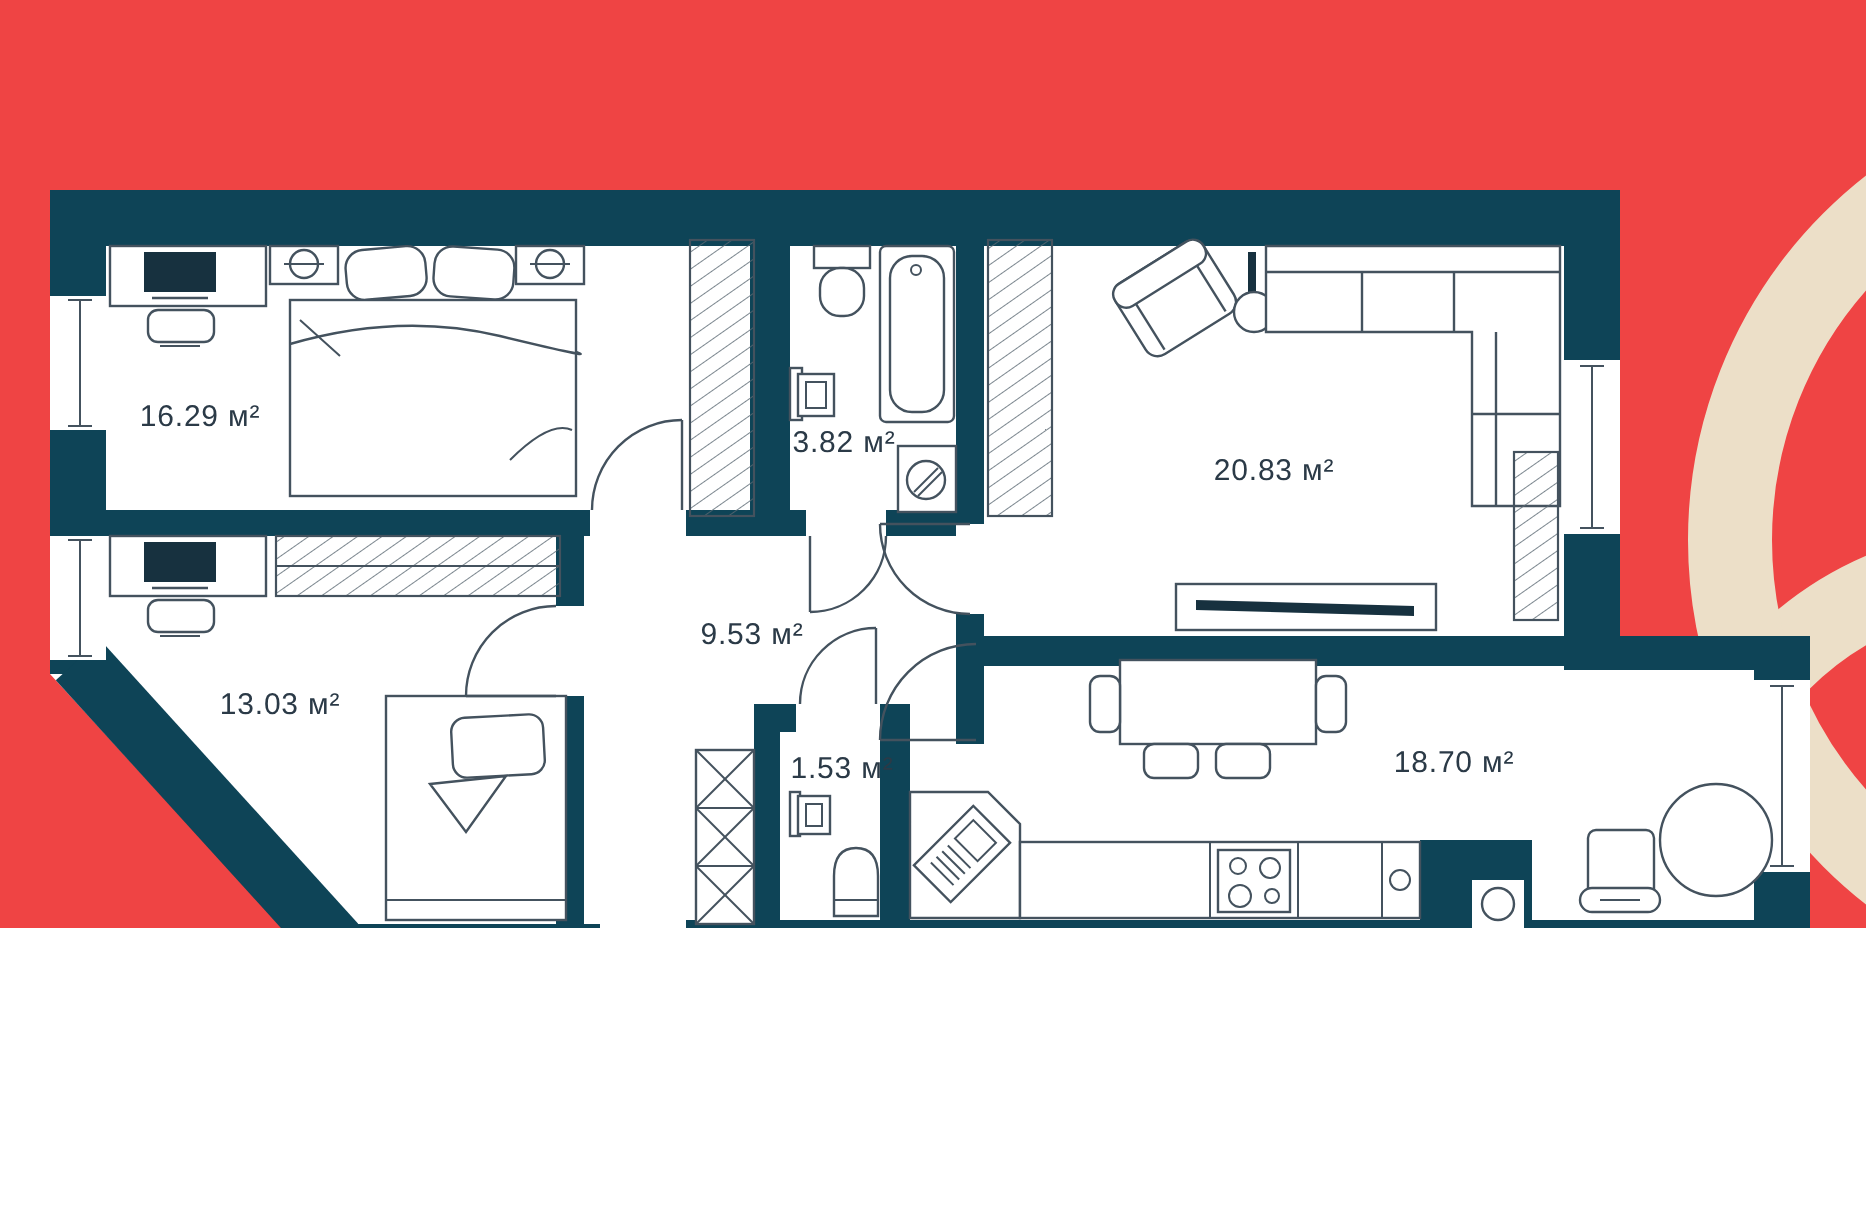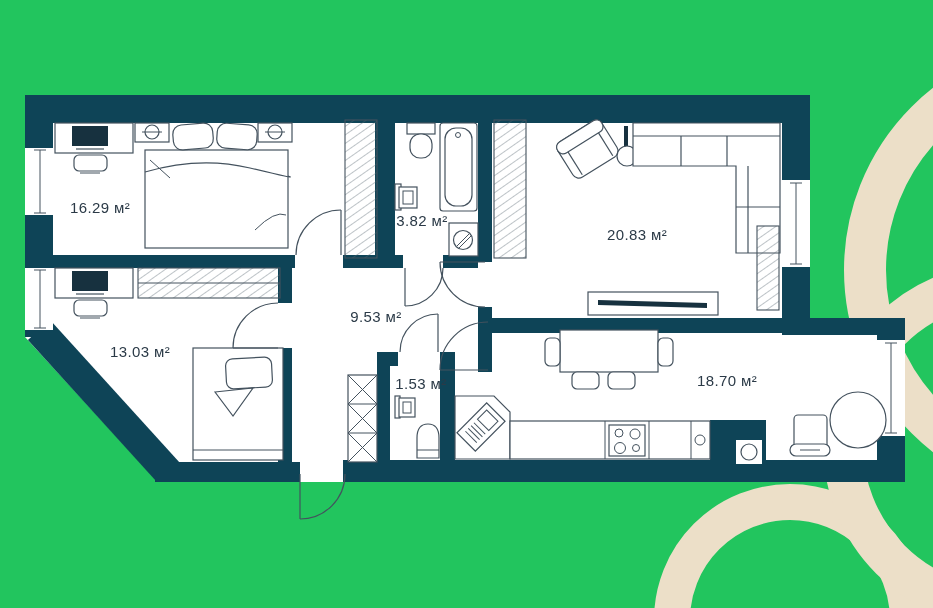--- a/index.html
+++ b/index.html
@@ -1,16 +1,16 @@
 <!DOCTYPE html>
 <html style="--wall: #0e4457; --floor: #ffffff; --furniture_line: #44525e; --furniture_dark: #17313f; --label_text: #2b3a47; --hatch: #5a6872; --watermark: #ecdfc8;"><head>
 <meta charset="utf-8">
 <style>
   html,body{margin:0;padding:0;background:#ffffff;}
-  .stage{width:933px;height:608px;position:relative;background:#22c55e;overflow:hidden;}
+  .stage{width:933px;height:464px;position:relative;background:#ef4444;overflow:hidden;}
   svg{display:block}
   .wall{fill:var(--wall,#0e4457);}
   .wallstroke{stroke:var(--wall,#0e4457);fill:none;}
   .floor{fill:var(--floor,#ffffff);}
   .ln{fill:none;stroke:var(--furniture_line,#44525e);stroke-width:1.2;}
   .lnw{fill:#ffffff;stroke:var(--furniture_line,#44525e);stroke-width:1.2;}
   .thin{stroke-width:1;}
   .dk{fill:var(--furniture_dark,#17313f);stroke:none;}
   .lbl{font-family:"Liberation Sans",sans-serif;font-size:15px;font-weight:500;
        fill:var(--label_text,#2b3a47);letter-spacing:.4px;}

